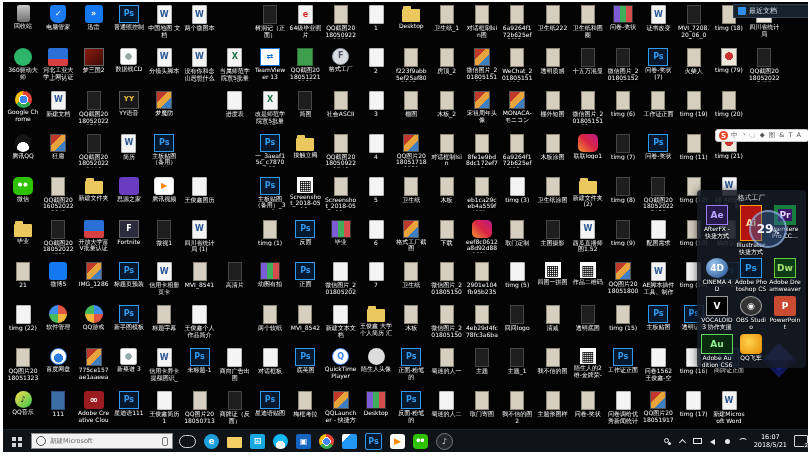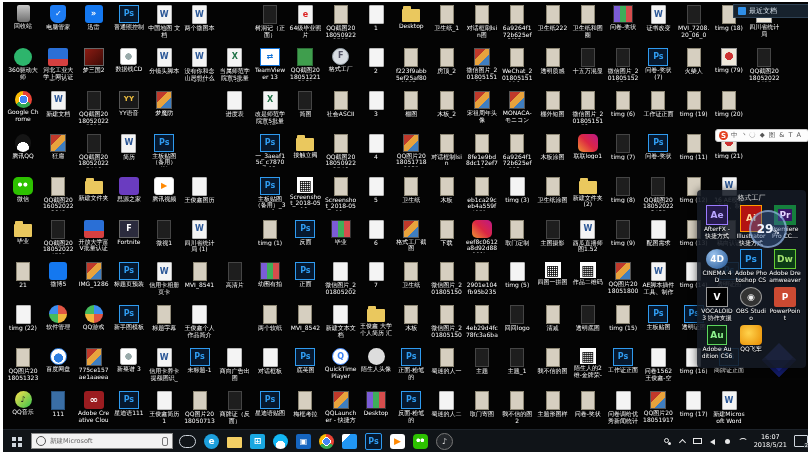--- a/index.html
+++ b/index.html
@@ -1078,21 +1078,21 @@
   <div class="panel">
     <div class="ptitle">格式工厂</div>
     <div id="pgrid">
         <div class="pitem">
           <div class="ic t-ae" style="width: 22px; height: 20px;">
             <span>Ae</span>
           </div>
           <div class="lbl">AfterFX - 快捷方式</div>
         </div>
         <div class="pitem">
-          <div class="ic t-ai" style="width: 22px; height: 27px;">
+          <div class="ic t-ai" style="width: 22px; height: 36px;">
             <span>Ai</span>
           </div>
           <div class="lbl">Illustrator 快捷方式</div>
         </div>
         <div class="pitem">
           <div class="ic t-pr" style="width: 22px; height: 20px;">
             <span>Pr</span>
           </div>
           <div class="lbl">Premiere Pro CC…</div>
         </div>
@@ -1126,21 +1126,21 @@
           </div>
           <div class="lbl">OBS Studio</div>
         </div>
         <div class="pitem">
           <div class="ic t-ppt" style="width: 22px; height: 20px;">
             <span>P</span>
           </div>
           <div class="lbl">PowerPoint</div>
         </div>
         <div class="pitem">
-          <div class="ic t-au" style="width: 20px; height: 20px; align-items: center;">
+          <div class="ic t-au" style="width: 32px; height: 20px; align-items: center;">
             <span>Au</span>
           </div>
           <div class="lbl">Adobe Audition CS6 -…</div>
         </div>
         <div class="pitem">
           <div class="ic t-qqs" style="width: 22px; height: 20px;"></div>
           <div class="lbl">QQ飞车</div>
         </div>
       </div>
   </div>

